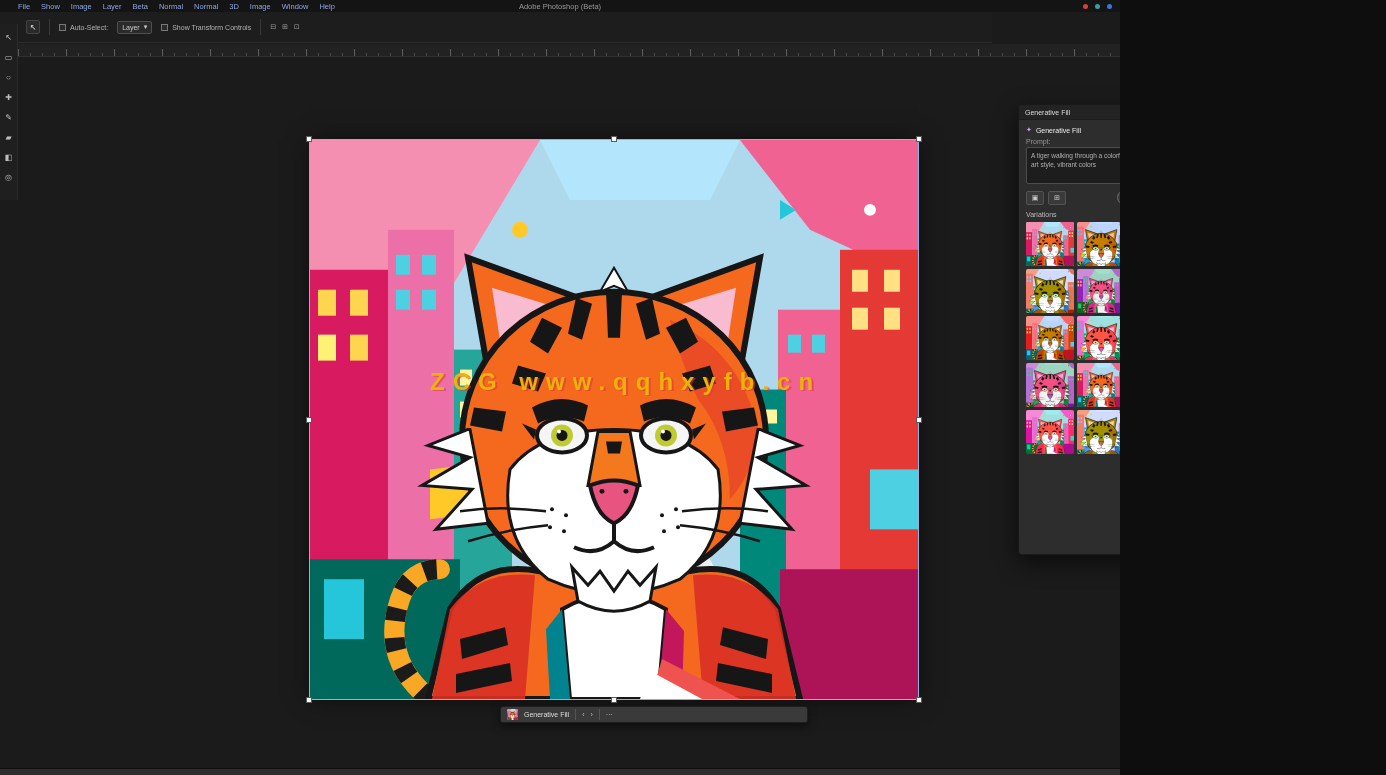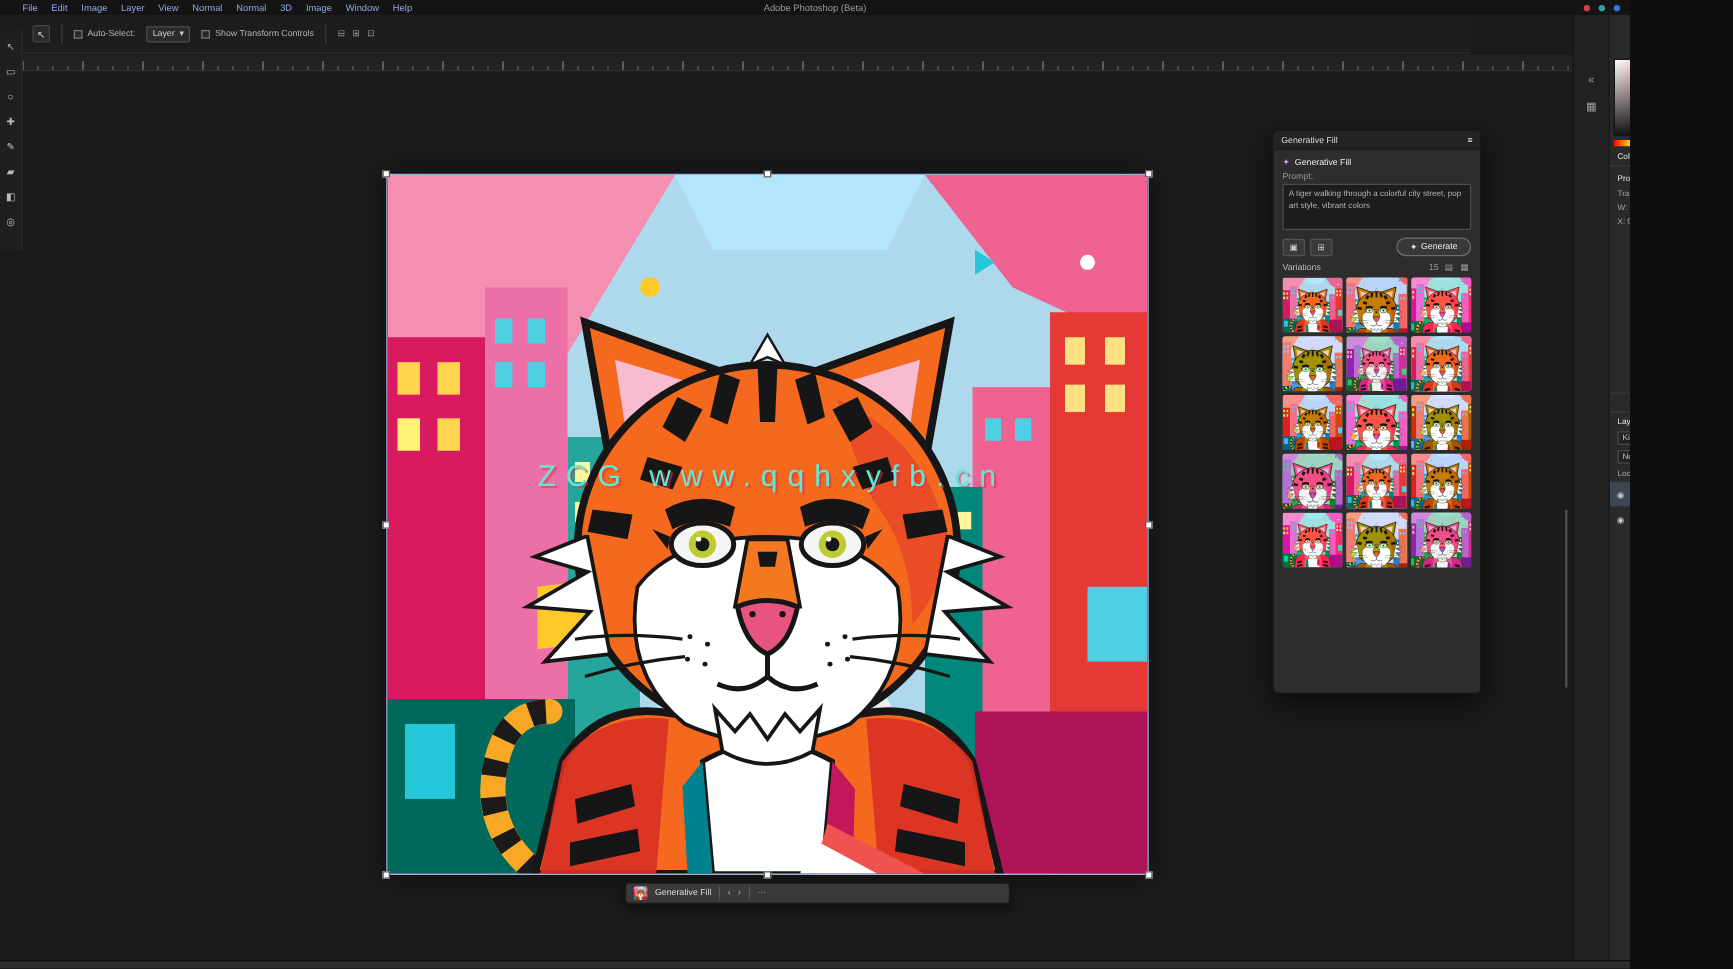--- a/index.html
+++ b/index.html
@@ -1,18 +1,18 @@
 <!DOCTYPE html>
 <html><head>
 <meta charset="utf-8">
 <style>
   * { margin:0; padding:0; box-sizing:border-box; }
   html,body { background:#0e0e0e; }
   .app {
-    position:relative; width:1304px; height:775px; overflow:hidden;
+    position:relative; width:1120px; height:775px; overflow:hidden;
     background:#1b1b1b; font-family:"Liberation Sans", sans-serif;
     -webkit-font-smoothing:antialiased;
   }
 
   
   .menubar { position:absolute; top:0; left:0; right:0; height:12px; background:#141414;
     display:flex; align-items:center; font-size:7.5px; color:#8ea6e0; z-index:6; }
   .menu-items { display:flex; gap:11px; padding-left:18px; position:relative; z-index:2; }
   .menu-item { cursor:default; }
   .window-title { position:absolute; left:0; right:0; text-align:center; color:#9a9a9a; font-size:7.5px; }
@@ -50,21 +50,21 @@
   
   .artwork-wrap { position:absolute; left:310px; top:140px; width:608px; height:559px;
     outline:1px solid rgba(175,205,255,0.85); box-shadow:0 0 22px rgba(0,0,0,0.55); z-index:2; }
   .artwork { width:100%; height:100%; display:block; }
   .handle { position:absolute; width:6px; height:6px; background:#fff; border:1px solid #5a5a5a; z-index:4; }
   .h-nw{left:-4px;top:-4px;} .h-n{left:calc(50% - 3px);top:-4px;} .h-ne{right:-4px;top:-4px;}
   .h-w{left:-4px;top:calc(50% - 3px);} .h-e{right:-4px;top:calc(50% - 3px);}
   .h-sw{left:-4px;bottom:-4px;} .h-s{left:calc(50% - 3px);bottom:-4px;} .h-se{right:-4px;bottom:-4px;}
 
   .watermark-site { position:absolute; left:430px; top:368px; z-index:5; white-space:nowrap;
-    font-size:24px; font-weight:normal; color:#5eead4; letter-spacing:8px;
+    font-size:24px; font-weight:bold; color:#eab308; letter-spacing:8px;
     text-shadow:2px 1px 0 rgba(225,50,70,0.55); }
 
   .ai-badge { position:absolute; left:22px; top:26px; width:140px; height:47px; z-index:10;
     border:3px solid rgba(255,255,255,0.92); border-radius:13px; background:rgba(80,80,80,0.12);
     display:flex; align-items:center; justify-content:center;
     font-size:27px; font-weight:bold; color:#fff; text-shadow:0 1px 4px rgba(0,0,0,0.7); }
 
   .canvas-scroll { position:absolute; left:1252px; top:408px; width:2px; height:142px; background:#4a4a4a; z-index:1; }
 
   
@@ -277,24 +277,24 @@
       <path d="M262,428 L278,446 L290,432 L304,452 L318,432 L330,446 L346,428 L340,462 Q304,482 268,462 Z" fill="#ffffff" stroke="#161616" stroke-width="3"></path>
     </symbol>
   </defs>
 </svg>
 
 <div class="app">
 
   <div class="menubar">
     <div class="menu-items">
       <span class="menu-item">File</span>
-      <span class="menu-item">Edit</span>
+      <span class="menu-item">Show</span>
       <span class="menu-item">Image</span>
       <span class="menu-item">Layer</span>
-      <span class="menu-item">View</span>
+      <span class="menu-item">Beta</span>
       <span class="menu-item">Normal</span>
       <span class="menu-item">Normal</span>
       <span class="menu-item">3D</span>
       <span class="menu-item">Image</span>
       <span class="menu-item">Window</span>
       <span class="menu-item">Help</span>
     </div>
     <div class="window-title">Adobe Photoshop (Beta)</div>
     <div class="menubar-right">
       <span class="dot red"></span>

